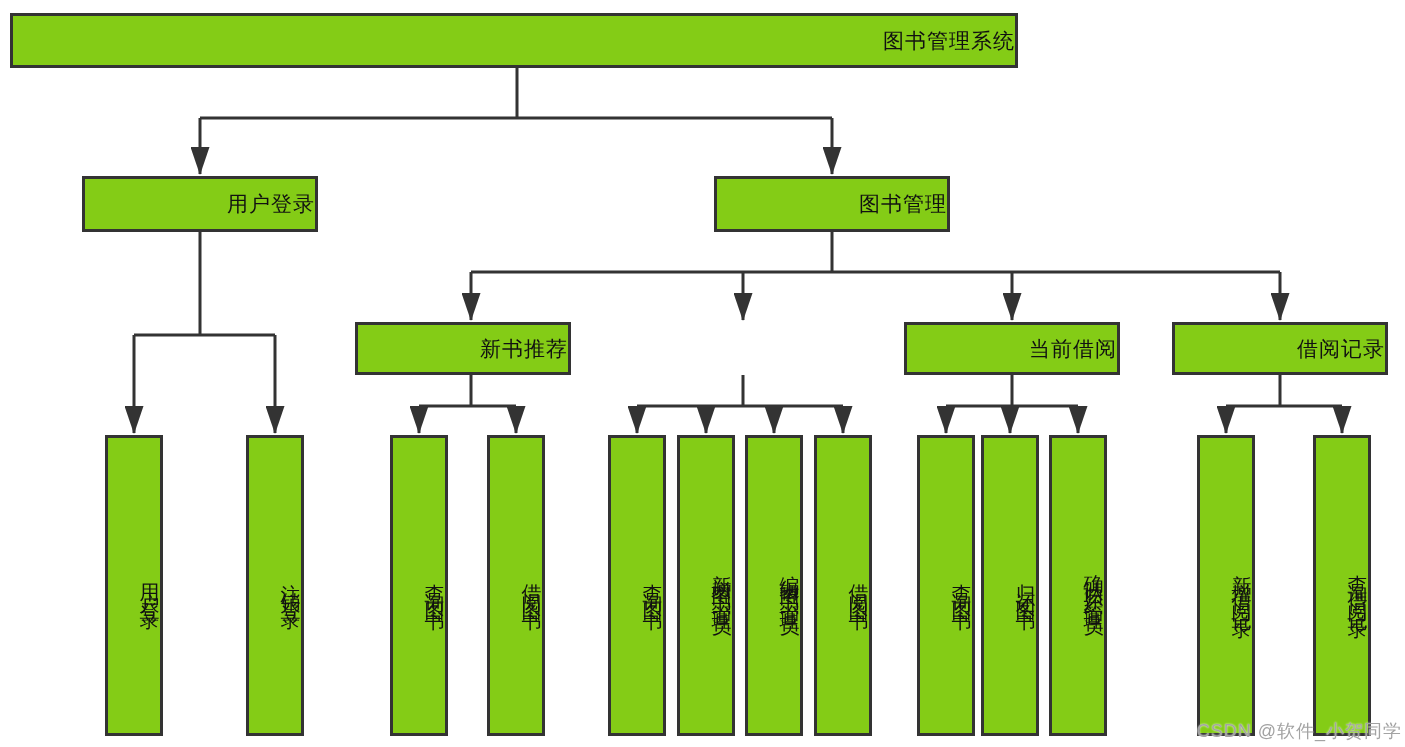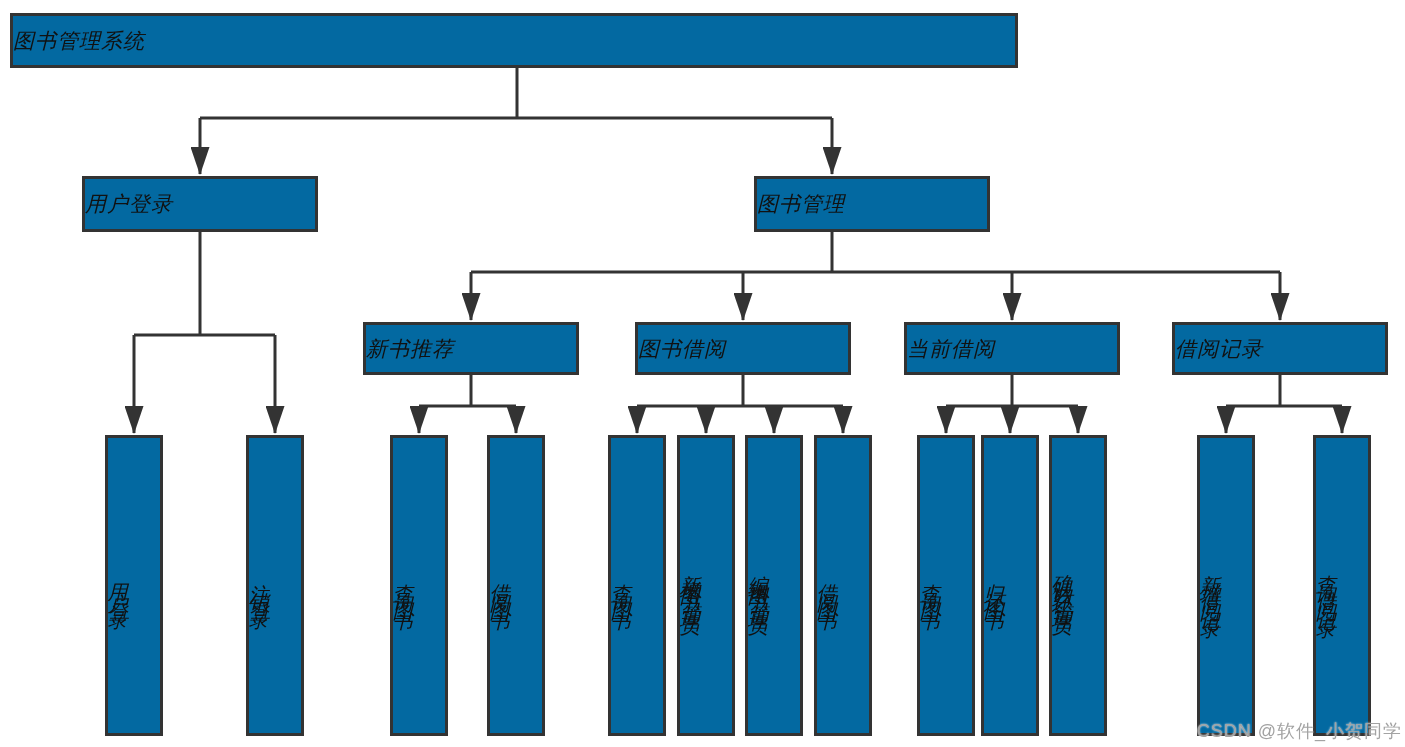--- a/index.html
+++ b/index.html
@@ -17,26 +17,25 @@
     overflow:hidden;
   }
   .diagram{position:relative;width:1405px;height:747px;}
   .connector{position:absolute;left:0;top:0;width:1405px;height:747px;}
   .connector path{stroke:var(--line);stroke-width:3;fill:none;}
   .connector .arrowhead{fill:var(--line);stroke:none;}
   .box{
     position:absolute;
     box-sizing:border-box;
     border:3px solid var(--line);
-    background:#0369a1;
+    background:#84cc16;
     display:flex;
     align-items:center;
-    justify-content:flex-start;
+    justify-content:flex-end;
     text-align:center;
-    font-style:italic;
   }
   .root{left:10px;top:13px;width:1008px;height:55px;font-size:21px;letter-spacing:1px;}
   .lvl2{top:176px;width:236px;height:56px;font-size:21px;letter-spacing:1px;}
   .lvl3{top:322px;width:216px;height:53px;font-size:21px;letter-spacing:1px;}
   .leaf{top:435px;width:58px;height:301px;}
   .vtext{
     writing-mode:vertical-rl;
     text-orientation:mixed;
     font-size:20px;
     letter-spacing:9px;
@@ -97,29 +96,26 @@
     <path marker-end="url(#ah)" d="M1342,406 V433"></path>
   </svg>
 
   <div class="box root">
     <span>图书管理系统</span>
   </div>
 
   <div class="box lvl2" style="left:82px;">
     <span>用户登录</span>
   </div>
-  <div class="box lvl2" style="left:714px;margin-left:40px;">
+  <div class="box lvl2" style="left:714px;">
     <span>图书管理</span>
   </div>
 
-  <div class="box lvl3" style="left:363px;">
+  <div class="box lvl3" style="left:355px;">
     <span>新书推荐</span>
-  </div>
-  <div class="box lvl3" style="left:635px;">
-    <span>图书借阅</span>
   </div>
   <div class="box lvl3" style="left:1172px;">
     <span>借阅记录</span>
   </div>
   <div class="box lvl3" style="left:904px;">
     <span>当前借阅</span>
   </div>
 
   <div class="box leaf" style="left:105px;">
     <span class="vtext">用户登录</span>

